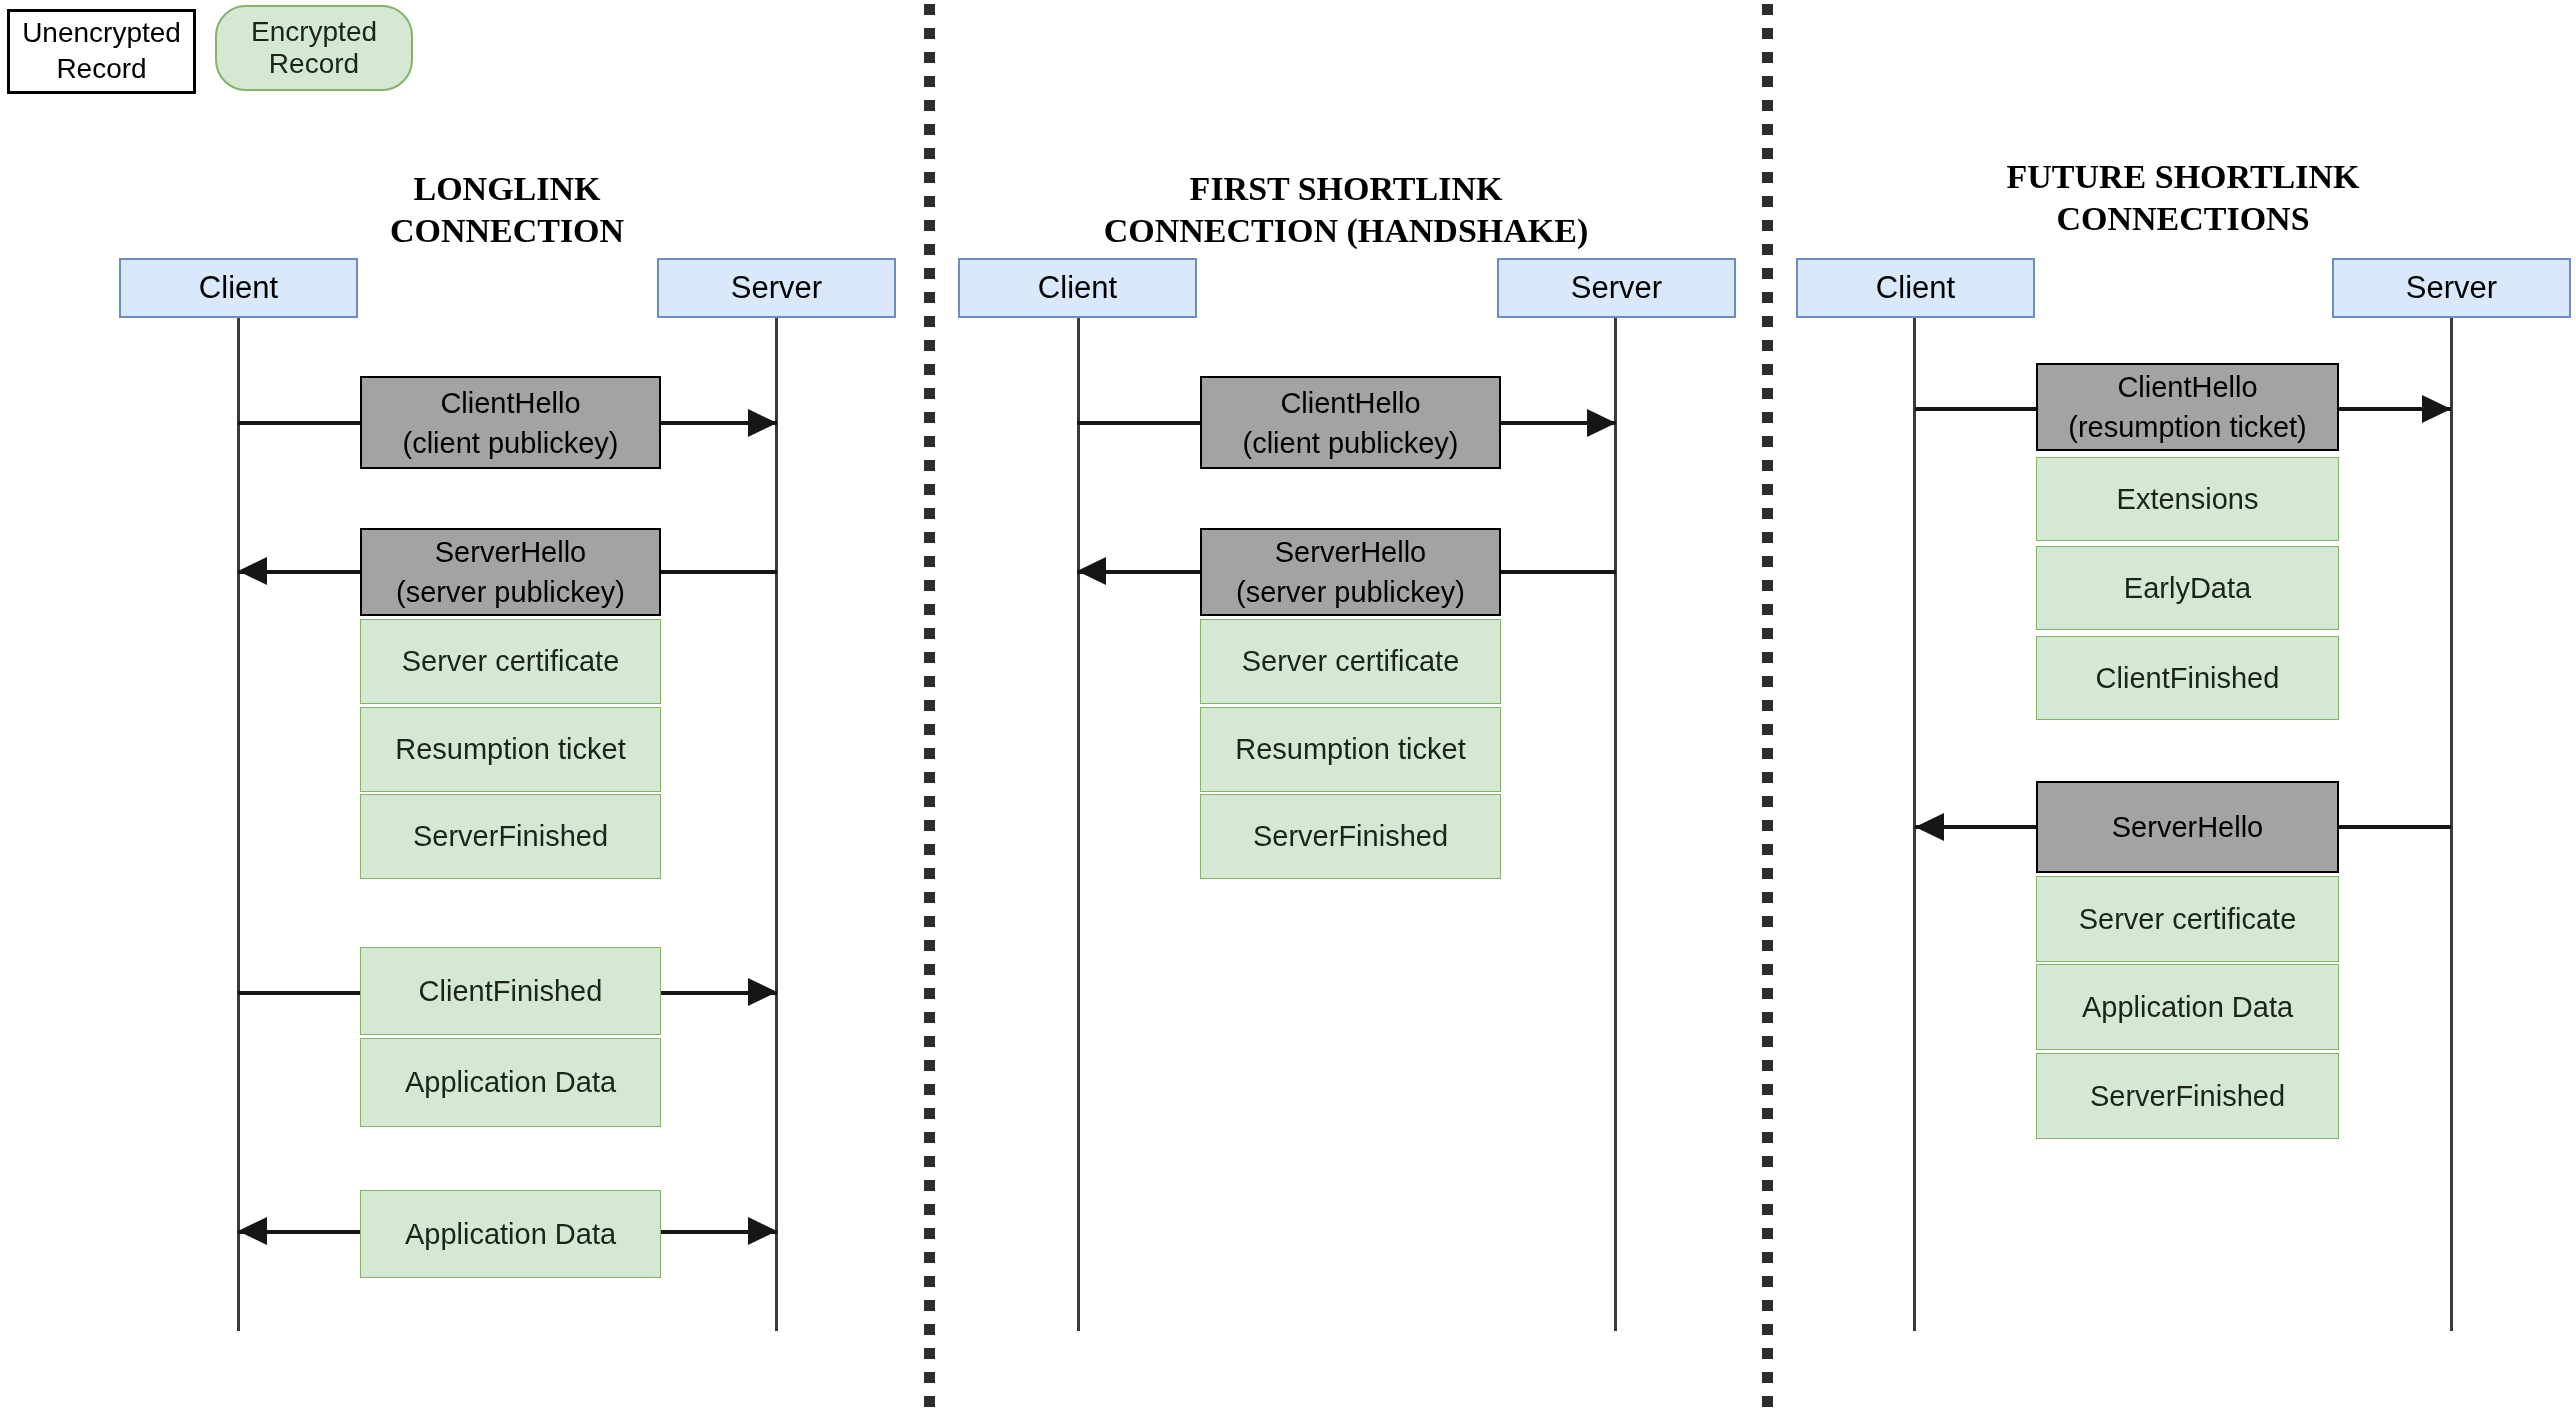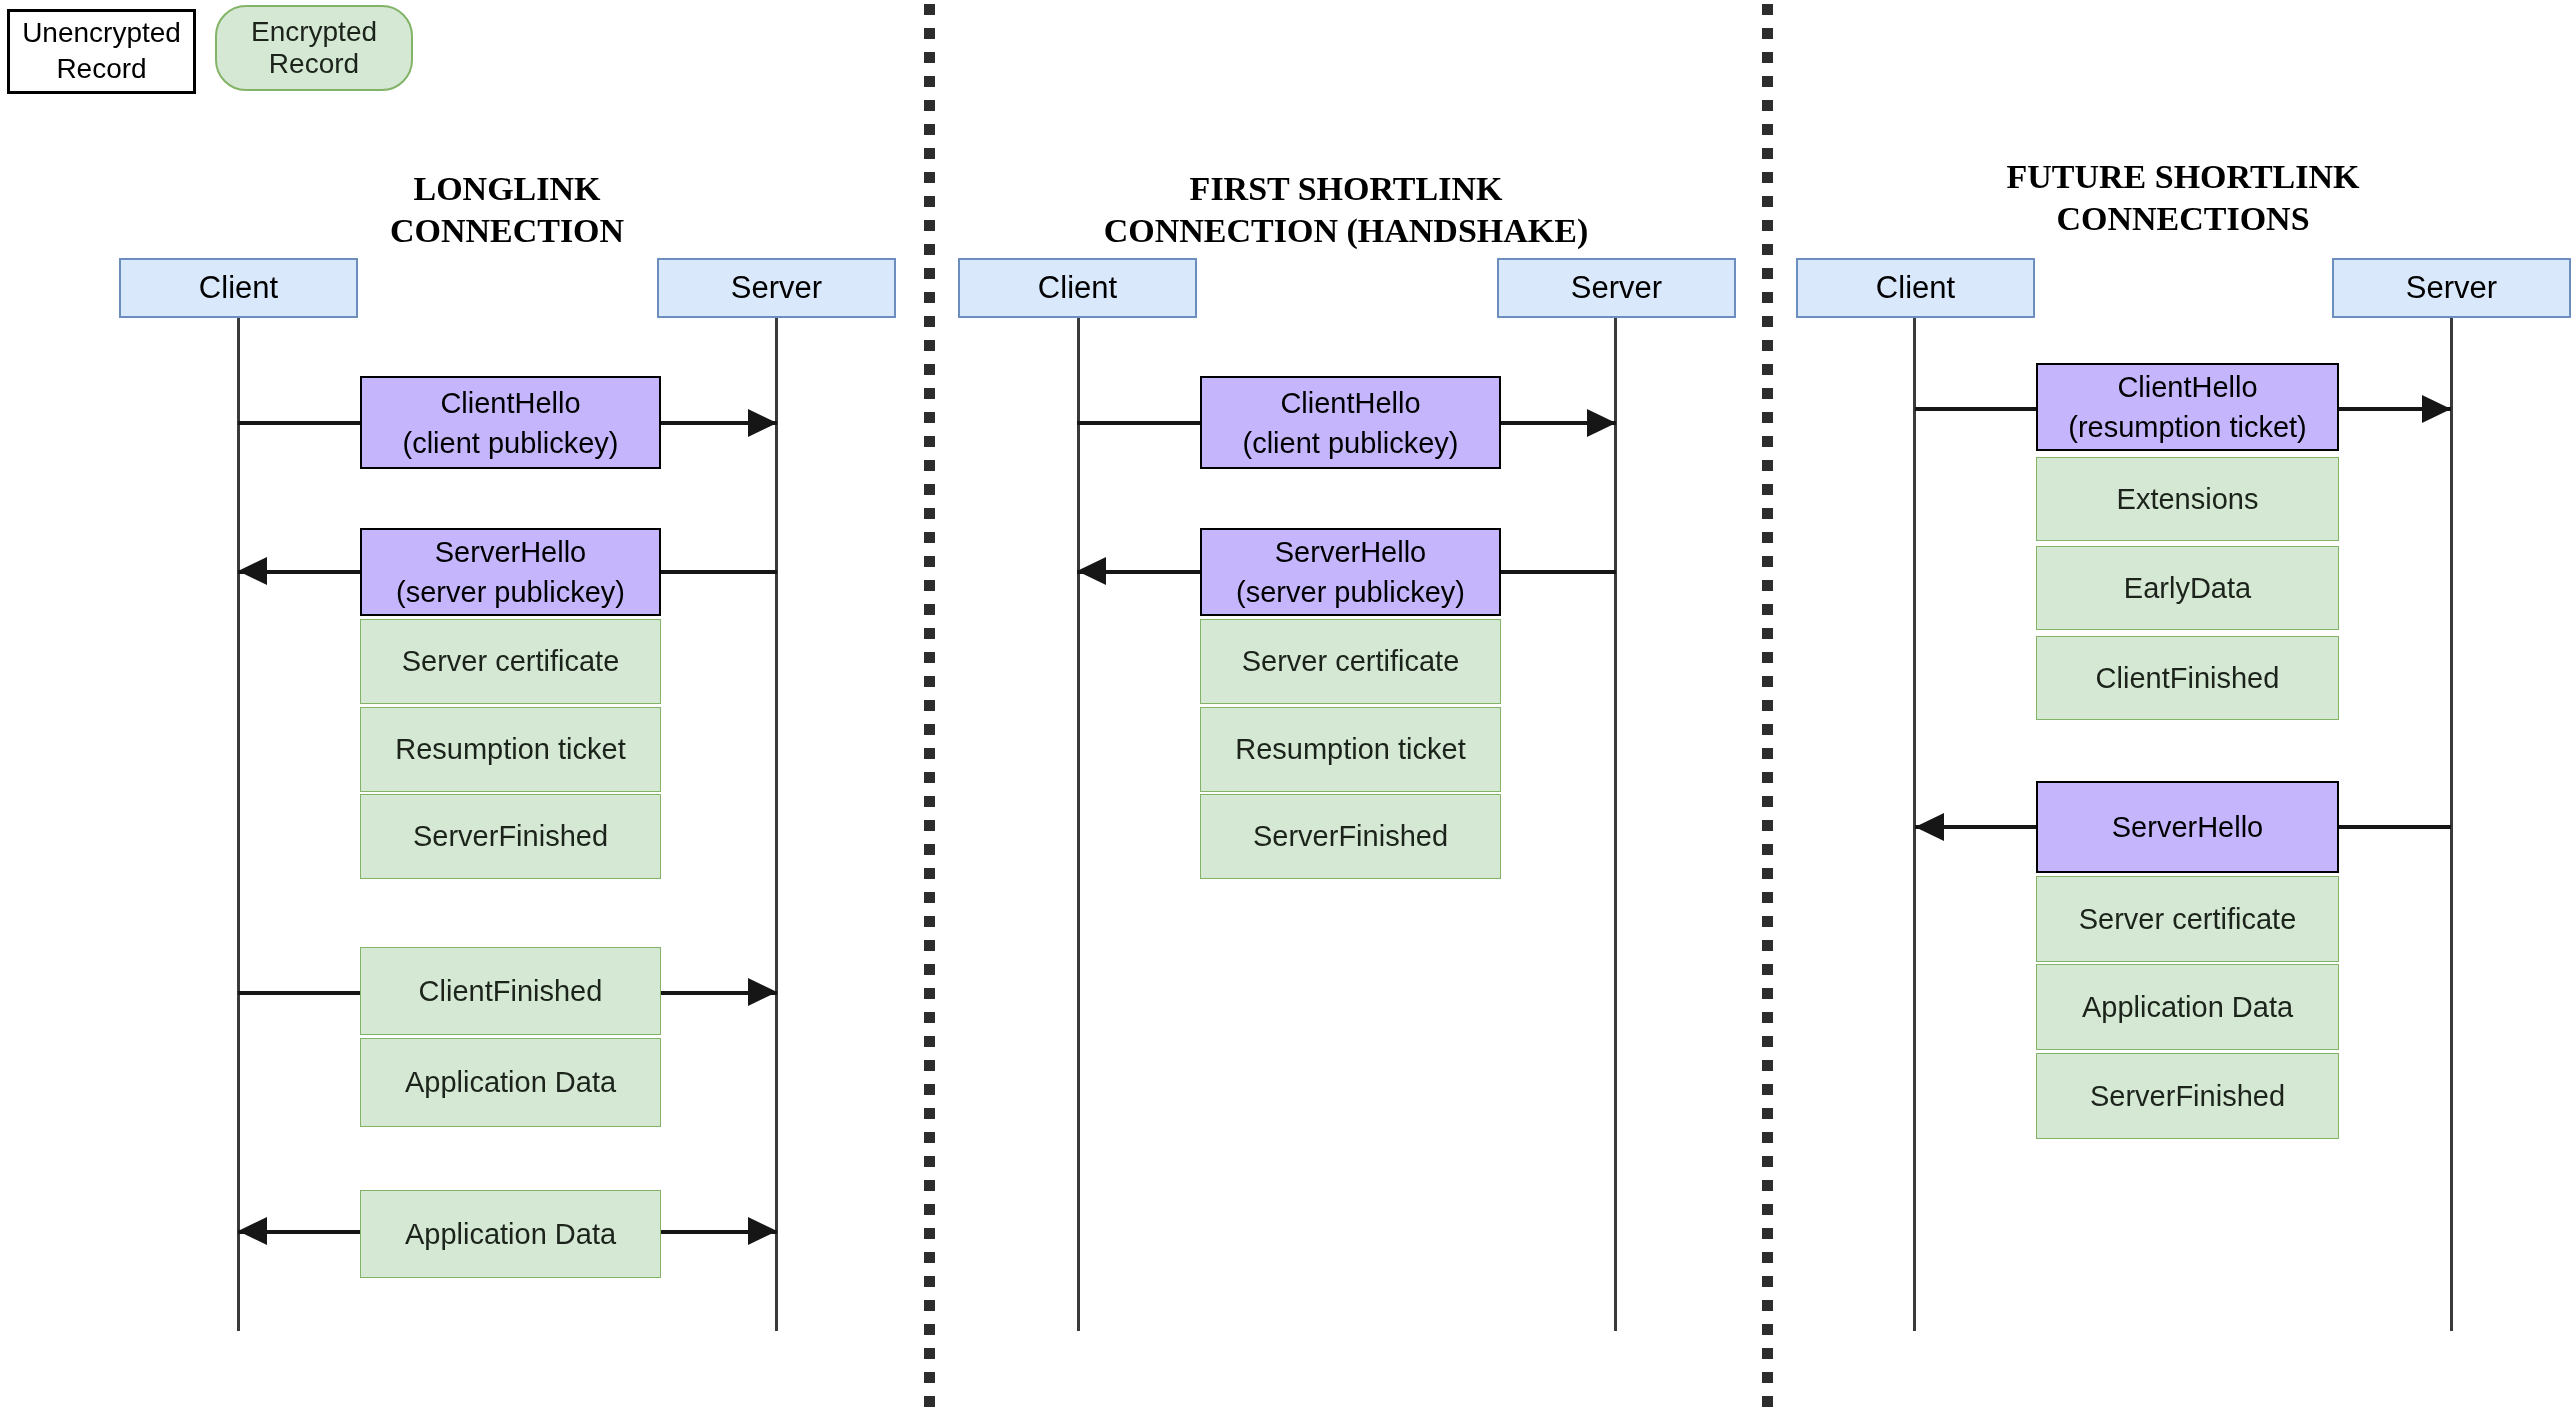--- a/index.html
+++ b/index.html
@@ -4,21 +4,21 @@
 <style>
   html,body{margin:0;padding:0;background:#ffffff;}
   .stage{
     position:relative;width:2576px;height:1415px;background:#ffffff;overflow:hidden;
     font-family:"Liberation Sans", sans-serif;color:#000;
   }
   .box{
     position:absolute;box-sizing:border-box;display:flex;flex-direction:column;
     align-items:center;justify-content:center;text-align:center;
   }
-  .white-box{background:#c4b5fd;border:2.7px solid #000000;font-size:29px;line-height:40px;z-index:3;}
+  .white-box{background:#a3a3a3;border:2.7px solid #000000;font-size:29px;line-height:40px;z-index:3;}
   .green-box{background:#d5e8d4;border:1.8px solid #82b366;font-size:29px;color:#1b231b;z-index:3;}
   .actor{background:#dae8fc;border:2.7px solid #6c8ebf;font-size:31px;z-index:3;}
   .legend-white{background:#ffffff;border:3.5px solid #000000;font-size:28px;line-height:36px;z-index:3;}
   .legend-green{background:#d5e8d4;border:2.7px solid #82b366;font-size:28px;z-index:3;color:#1b231b;}
   .title{position:absolute;font-weight:bold;font-size:34px;line-height:42px;text-align:center;z-index:2;font-family:Liberation Serif, serif;}
   .lifeline{position:absolute;width:2.7px;background:#3a3a3a;z-index:1;}
   .arrow-line{position:absolute;height:3.5px;background:#161616;z-index:2;}
   .head{position:absolute;width:0;height:0;z-index:2;}
   .head.r{border-left:29px solid #161616;border-top:14px solid transparent;border-bottom:14px solid transparent;}
   .head.l{border-right:29px solid #161616;border-top:14px solid transparent;border-bottom:14px solid transparent;}

